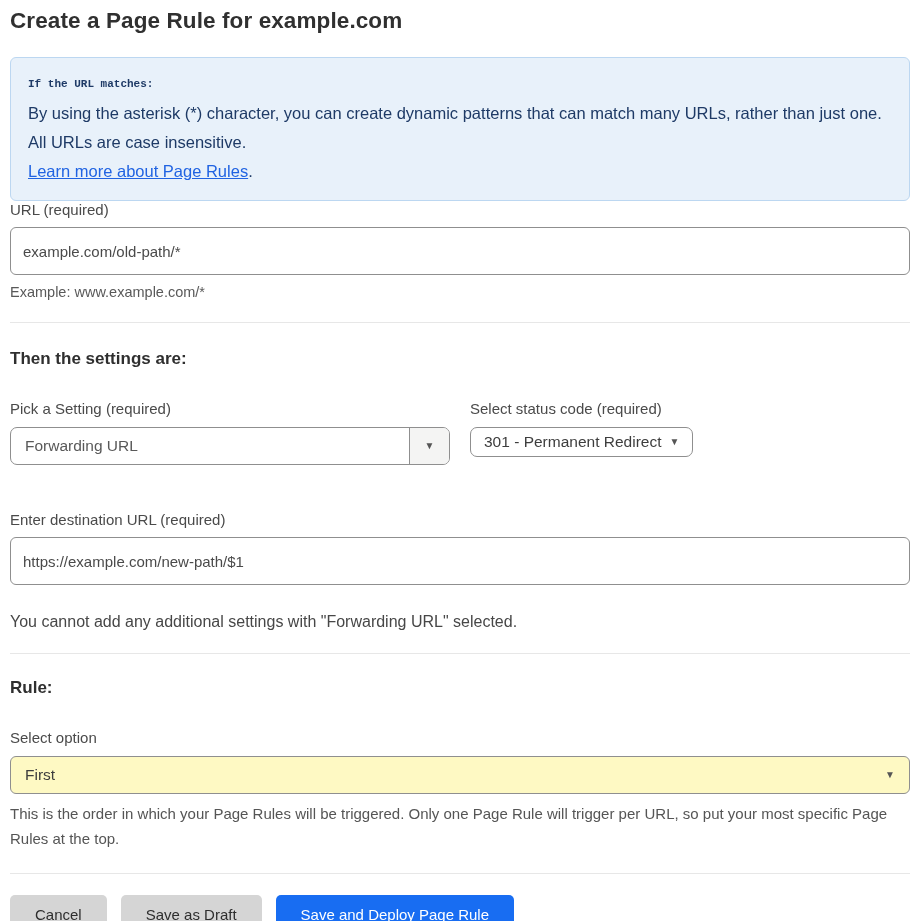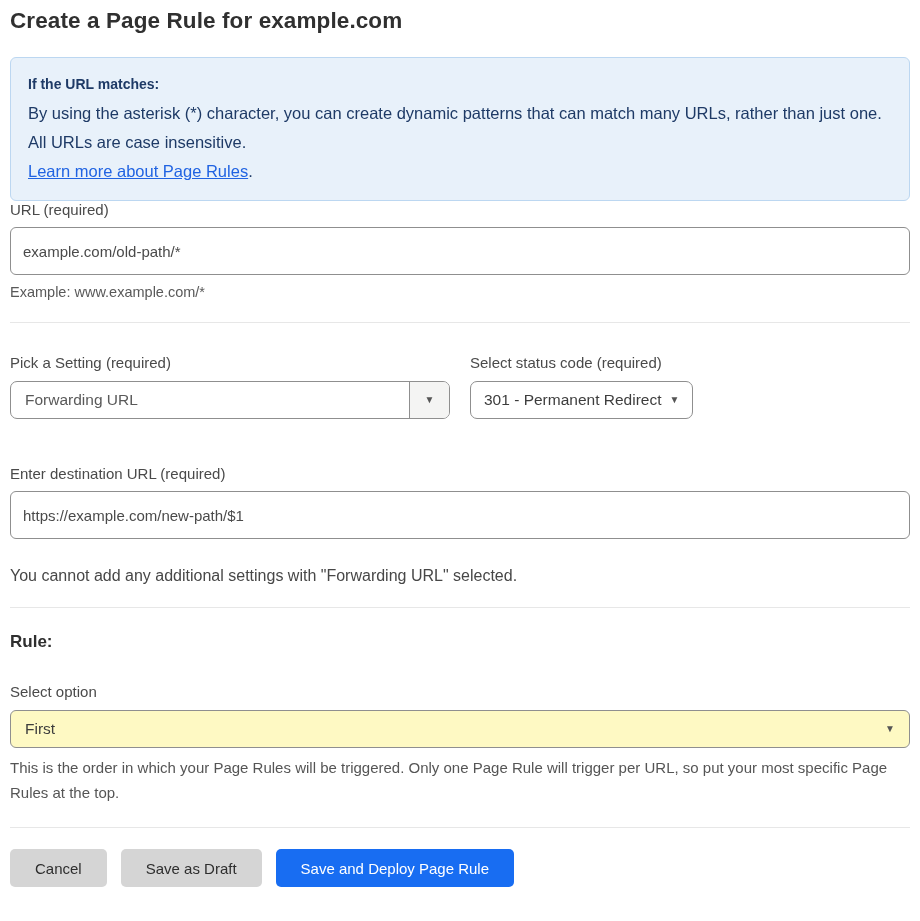--- a/index.html
+++ b/index.html
@@ -27,21 +27,22 @@
     background: #e8f1fa;
     border: 1px solid #bcd7f1;
     border-radius: 6px;
     padding: 12px 17px 14px 17px;
     color: #1e3a66;
     font-size: 16.5px;
     line-height: 29px;
   }
   .info-box .info-heading {
     font-weight: 700;
-    font-size: 14px;
+    font-size: 11px;
+    font-family: Liberation Mono, monospace;
   }
   .info-box a {
     color: #2063e2;
     text-decoration: underline;
     cursor: pointer;
   }
   .field-label {
     font-size: 15px;
     color: #4a4a4a;
   }
@@ -110,21 +111,21 @@
     align-items: center;
     justify-content: center;
   }
   .caret {
     font-size: 10px;
     color: #555555;
     line-height: 1;
   }
   .select-compact {
     margin-top: 10px;
-    height: 38px;
+    height: 30px;
     border: 1px solid #8f8f8f;
     border-radius: 7px;
     background: #ffffff;
     display: inline-flex;
     align-items: center;
     gap: 8px;
     padding: 0 13px;
     font-size: 15.5px;
     color: #3d3d3d;
     cursor: pointer;
@@ -192,20 +193,21 @@
       <a>Learn more about Page Rules</a><span>.</span>
     </div>
   </div>
 
   <div class="field-label">URL (required)</div>
   <input class="text-input" type="text" value="example.com/old-path/*" style="">
   <div class="helper-text">Example: www.example.com/*</div>
 
   <hr class="divider">
 
+  <h2 class="section-heading">Then the settings are:</h2>
 
   <div class="settings-row">
     <div class="col-setting">
       <div class="field-label">Pick a Setting (required)</div>
       <div class="select-control">
         <span class="select-value">Forwarding URL</span>
         <span class="arrow-box">
           <span class="caret">▼</span>
         </span>
       </div>

